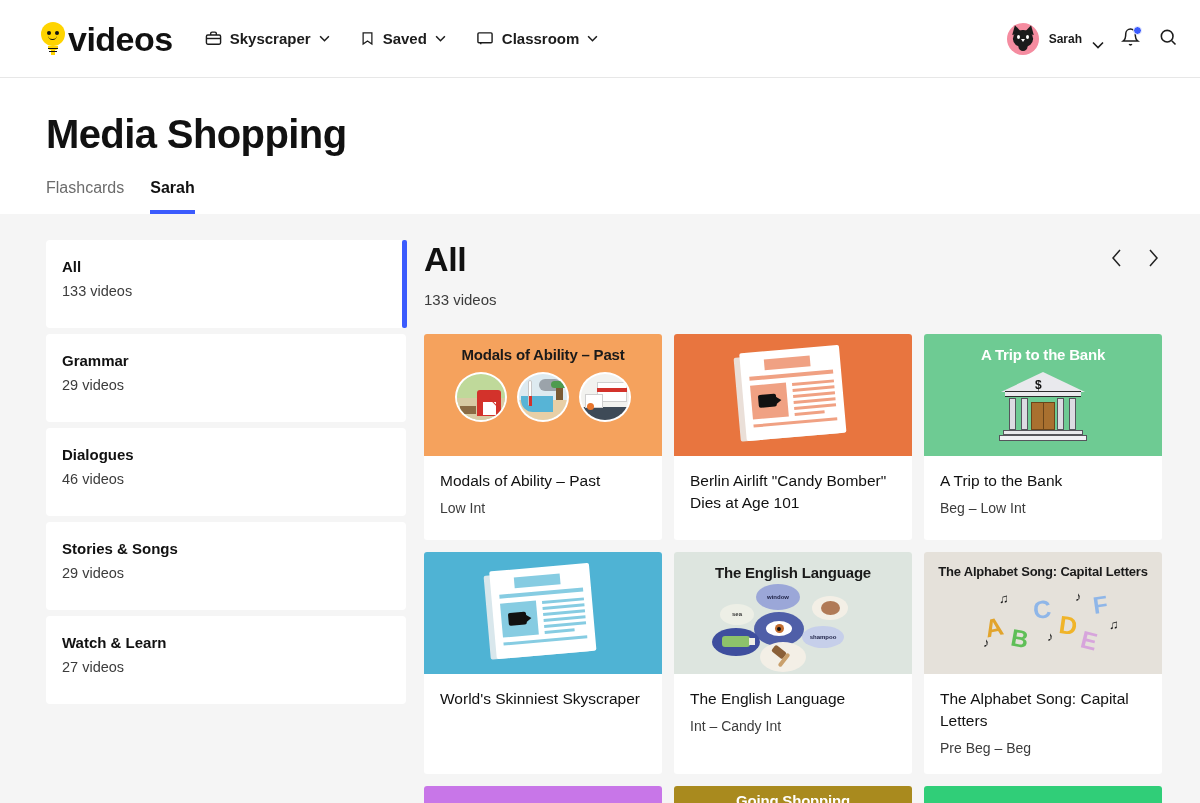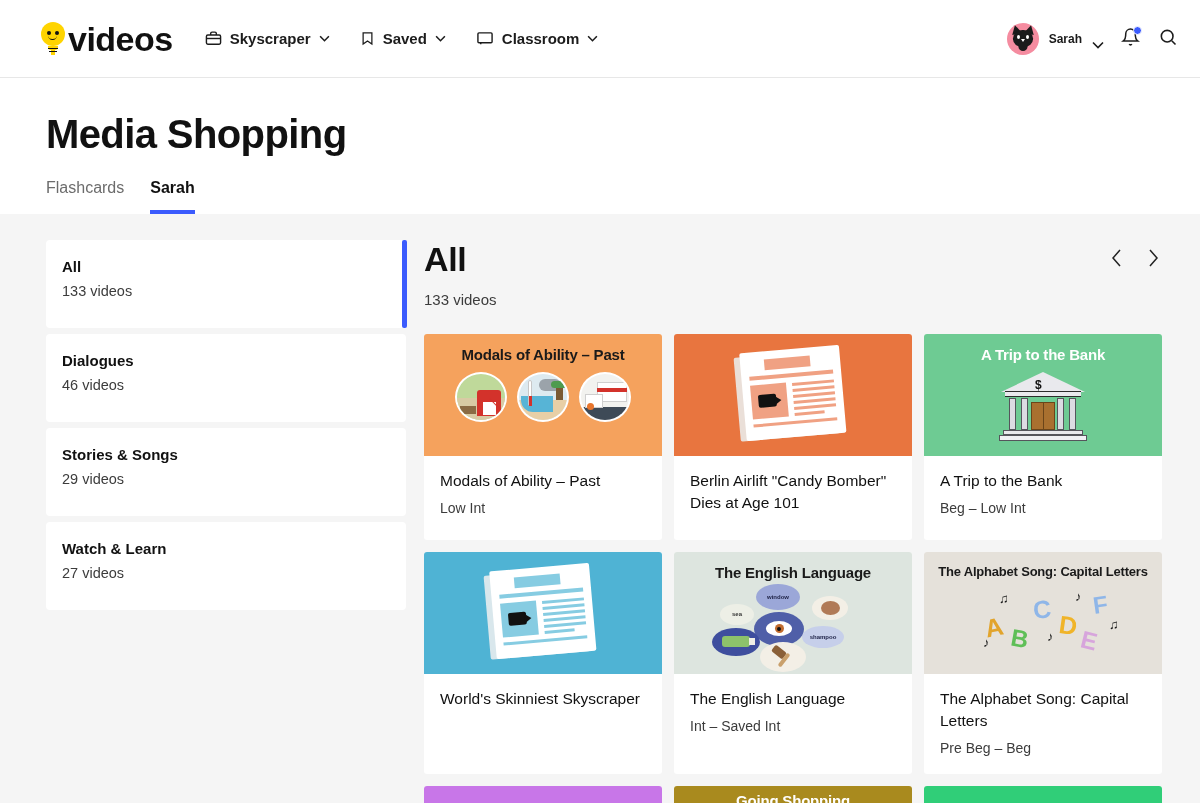--- a/index.html
+++ b/index.html
@@ -305,20 +305,24 @@
     <div class="tab active">Sarah</div>
   </div>
 </div>
 
 <div class="layout">
 
   <div class="sidebar">
     <div class="cat active">
       <div class="cat-name">All</div>
       <div class="cat-count">133 videos</div>
+    </div>
+    <div class="cat">
+      <div class="cat-name">Grammar</div>
+      <div class="cat-count">29 videos</div>
     </div>
     <div class="cat">
       <div class="cat-name">Dialogues</div>
       <div class="cat-count">46 videos</div>
     </div>
     <div class="cat">
       <div class="cat-name">Stories &amp; Songs</div>
       <div class="cat-count">29 videos</div>
     </div>
     <div class="cat">
@@ -482,21 +486,21 @@
             <div class="bub" style="left:52px;top:58px;width:46px;height:30px;background:#F3EFE6">
               <div style="position:relative;width:26px;height:20px">
                 <div style="position:absolute;left:2px;top:1px;width:14px;height:8px;background:#8A6038;transform:rotate(38deg);border-radius:2px"></div>
                 <div style="position:absolute;left:12px;top:5px;width:4px;height:16px;background:#C9A06C;transform:rotate(38deg);border-radius:2px"></div>
               </div>
             </div>
           </div>
         </div>
         <div class="card-body">
           <div class="card-title">The English Language</div>
-          <div class="card-level">Int – Saved Int</div>
+          <div class="card-level">Int – Candy Int</div>
         </div>
       </div>
 
       <div class="card">
         <div class="thumb" style="background:#E5E1DA">
           <div class="thumb-title sm" style="color:#1a1a1a">The Alphabet Song: Capital Letters</div>
           <div class="letters">
             <span class="ltr" style="left:22px;top:28px;font-size:25px;color:#E2A42C;transform:rotate(-12deg)">A</span>
             <span class="ltr" style="left:48px;top:40px;font-size:24px;color:#5FBF57;transform:rotate(10deg)">B</span>
             <span class="ltr" style="left:70px;top:10px;font-size:25px;color:#8FB6E8;transform:rotate(-6deg)">C</span>

